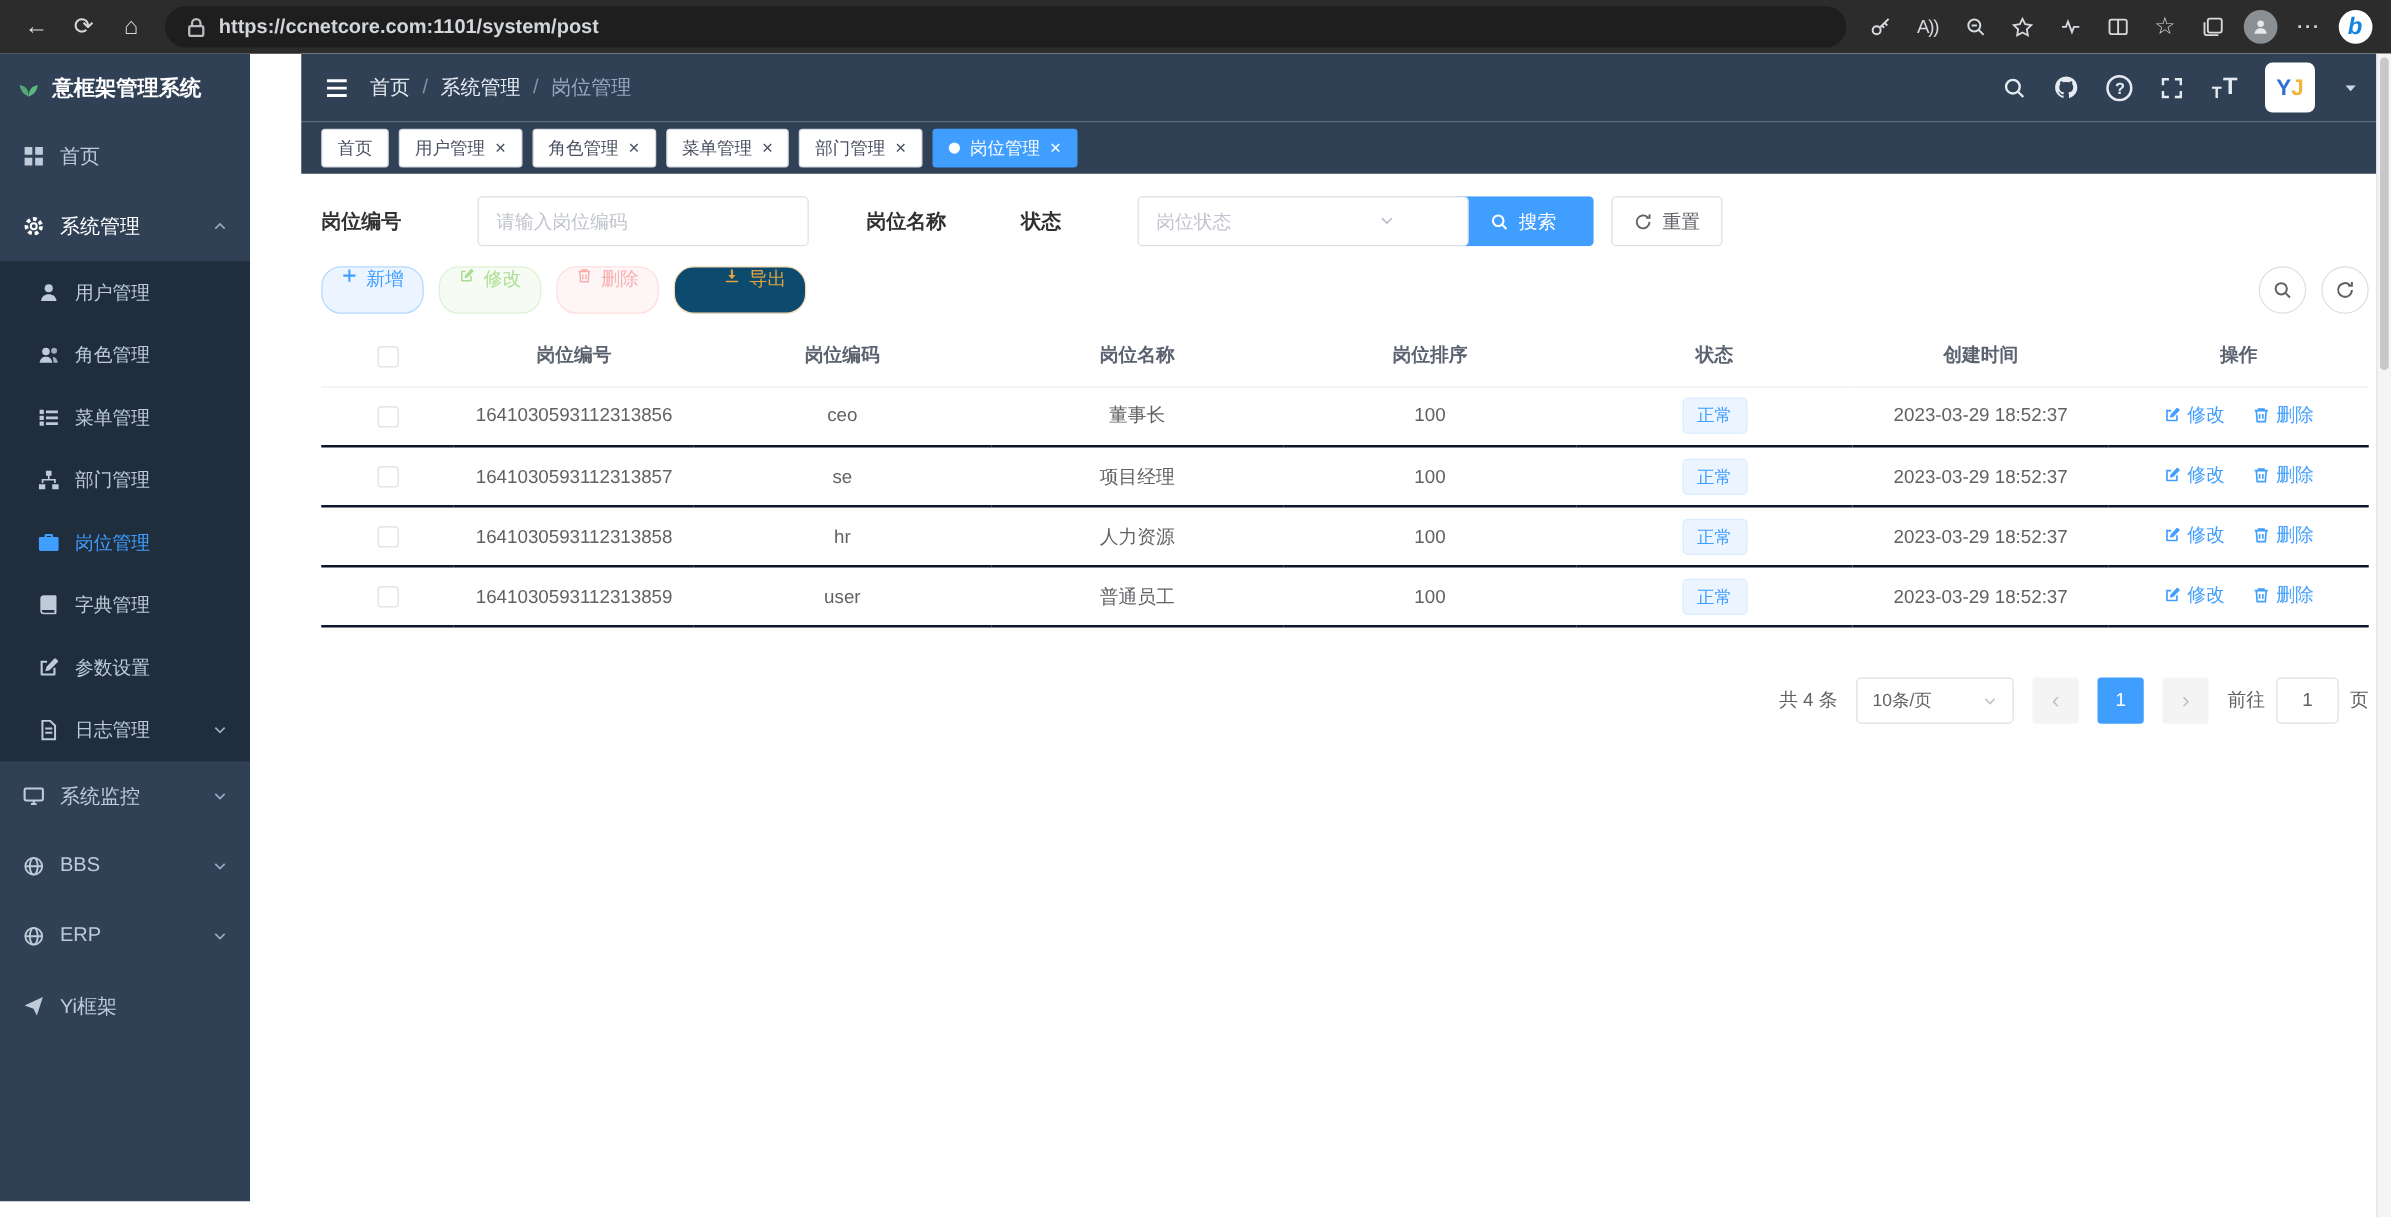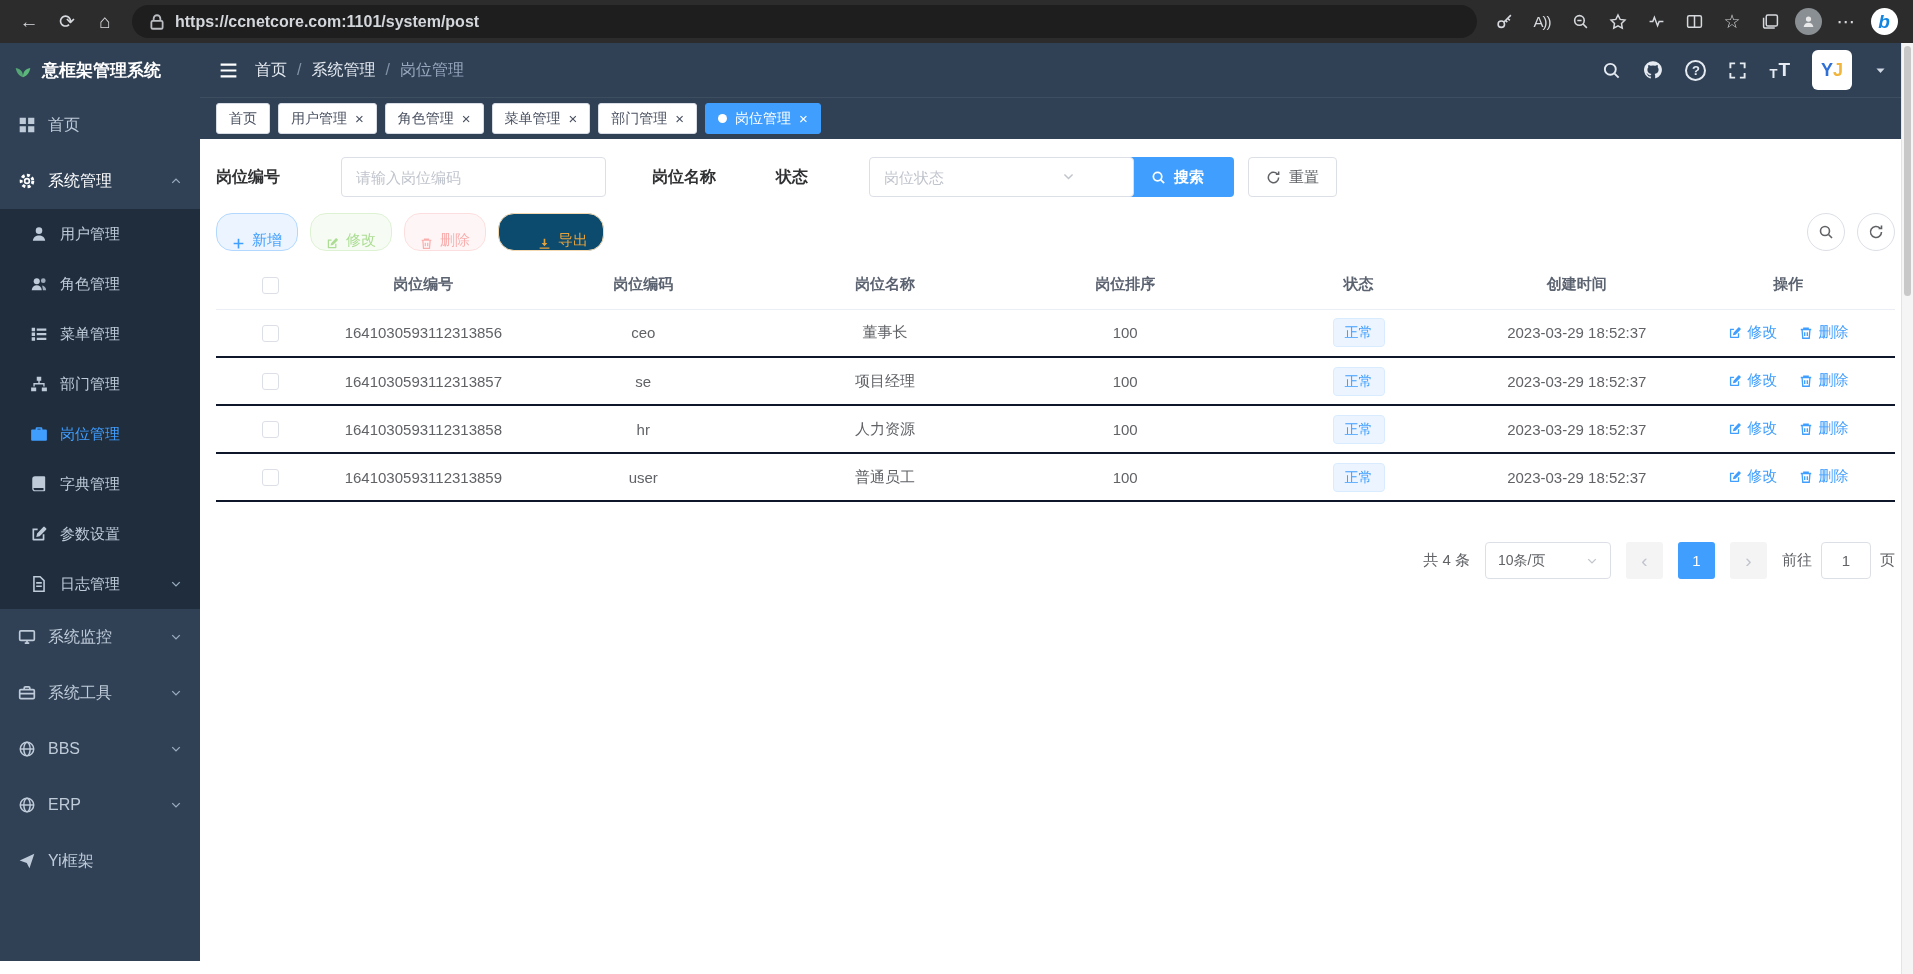--- a/index.html
+++ b/index.html
@@ -10,21 +10,21 @@
   
   .browser-bar { height: 43px; background: #2c2c2c; display: flex; align-items: center; padding: 0 10px; color: #cfd2d6; }
   .nav-btn { width: 38px; height: 34px; border-radius: 6px; display: flex; align-items: center; justify-content: center; font-size: 19px; color: #d6d9dd; cursor: pointer; flex-shrink: 0; }
   .url-pill { flex: 1; height: 33px; background: #1e1e1e; border-radius: 17px; display: flex; align-items: center; padding: 0 16px; gap: 9px; margin: 0 8px; min-width: 0; }
   .url-text { color: #d3d6da; font-size: 16px; white-space: nowrap; overflow: hidden; font-weight: bold; }
   .ra-glyph { font-size: 15px; letter-spacing: -1px; }
   .avatar-circle { width: 27px; height: 27px; border-radius: 50%; background: #8a8f94; display: flex; align-items: center; justify-content: center; color: #e8e8e8; }
   .bing-circle { width: 27px; height: 27px; border-radius: 50%; background: #fff; color: #1385e0; font-weight: 800; font-size: 19px; font-style: italic; display: flex; align-items: center; justify-content: center; }
 
   
-  .page { display: flex; height: 918px; position: relative; }
+  .page { display: flex; height: 918px; position: relative; gap: 41px; }
 
   
   .sidebar { width: 200px; background: #304156; color: #bfcbd9; flex-shrink: 0; overflow: hidden; }
   .logo-row { height: 54px; display: flex; align-items: center; gap: 10px; padding: 0 14px; color: #fff; font-weight: 700; font-size: 17px; white-space: nowrap; }
   .menu-item { height: 56px; display: flex; align-items: center; gap: 12px; padding: 0 18px; font-size: 16px; cursor: pointer; white-space: nowrap; }
   .menu-item .chev { margin-left: auto; color: #9aabc0; }
   .menu-item.parent-open { color: #fff; }
   .submenu { background: #1f2d3d; }
   .submenu .menu-item { height: 50px; padding-left: 30px; font-size: 15px; }
   .menu-item.active { color: #409eff; }
@@ -59,25 +59,25 @@
 
   .filter-row { display: flex; align-items: center; margin: 6px 0 16px; }
   .f-group { display: flex; align-items: center; margin-right: 46px; }
   .f-label { font-weight: 700; font-size: 16px; color: #303133; margin-right: 14px; white-space: nowrap; }
   .f-input { width: 265px; height: 40px; border: 1px solid #dcdfe6; border-radius: 4px; padding: 0 14px; font-size: 15px; color: #606266; outline: none; font-family: inherit; margin-left: 47px; }
   ::placeholder { color: #c0c4cc; opacity: 1; }
   .select-wrap { position: relative; width: 265px; }
   .select-wrap .f-input { width: 100%; padding-right: 34px; }
   .select-chev { position: absolute; right: 12px; top: 13px; color: #c0c4cc; pointer-events: none; }
   .btn { height: 40px; border-radius: 4px; font-size: 15px; display: inline-flex; align-items: center; gap: 8px; cursor: pointer; font-family: inherit; border: 1px solid transparent; }
-  .btn-search { background: #409eff; color: #fff; padding: 0 29px; margin-right: 14px; font-weight: bold; }
+  .btn-search { background: #409eff; color: #fff; padding: 0 29px; margin-right: 14px; }
   .btn-reset { background: #fff; color: #606266; border-color: #dcdfe6; padding: 0 17px; }
 
   .toolbar-row { display: flex; align-items: center; gap: 12px; margin-bottom: 10px; }
-  .btn-plain { height: 38px; padding: 0 15px; border-radius: 16px; font-size: 15px; display: inline-flex; align-items: flex-end; gap: 7px; cursor: pointer; border: 1px solid; font-family: inherit; }
+  .btn-plain { height: 38px; padding: 0 15px; border-radius: 16px; font-size: 15px; display: inline-flex; align-items: flex-start; gap: 7px; cursor: pointer; border: 1px solid; font-family: inherit; }
   .btn-add { background: #ecf5ff; border-color: #b3d8ff; color: #409eff; }
   .btn-edit { background: #f0f9eb; border-color: #c2e7b0; color: #67c23a; opacity: .55; cursor: not-allowed; }
   .btn-del { background: #fef0f0; border-color: #fbc4c4; color: #f56c6c; opacity: .55; cursor: not-allowed; }
   .btn-export { background: #0c4a6e; border-color: #f5dab1; color: #e6a23c; padding-left: 39px; }
   .toolbar-right { margin-left: auto; display: flex; gap: 12px; }
   .circle-btn { width: 38px; height: 38px; border-radius: 50%; border: 1px solid #dcdfe6; background: #fff; color: #606266; display: flex; align-items: center; justify-content: center; cursor: pointer; }
 
   table.grid { width: 100%; border-collapse: collapse; table-layout: fixed; }
   .grid th { height: 48px; font-size: 15px; font-weight: 700; color: #5b6270; border-bottom: 1px solid #ebeef5; text-align: center; }
   .grid td { height: 48px; font-size: 15px; color: #606266; border-bottom: 2px solid #0f172a; text-align: center; white-space: nowrap; }
@@ -261,30 +261,20 @@
               <path d="m3 5.5 5 5 5-5"></path>
             </svg>
         </div>
       </div>
       <div class="menu-item">
         <svg class="micon" viewBox="0 0 16 16" fill="none" stroke="currentColor" stroke-width="1.5">
             <rect x="1.5" y="2.5" width="13" height="8.5" rx="1"></rect>
             <path d="M6 13.5h4M8 11v2.5"></path>
           </svg>
         <span>系统监控</span>
-        <svg class="chev" width="12" height="12" viewBox="0 0 16 16" fill="none" stroke="currentColor" stroke-width="1.8">
-            <path d="m3 5.5 5 5 5-5"></path>
-          </svg>
-      </div>
-      <div class="menu-item">
-        <svg class="micon" viewBox="0 0 16 16" fill="none" stroke="currentColor" stroke-width="1.5">
-            <rect x="1.5" y="5" width="13" height="8" rx="1"></rect>
-            <path d="M5.5 5V3.5a1 1 0 0 1 1-1h3a1 1 0 0 1 1 1V5M1.5 8.5h13"></path>
-          </svg>
-        <span>系统工具</span>
         <svg class="chev" width="12" height="12" viewBox="0 0 16 16" fill="none" stroke="currentColor" stroke-width="1.8">
             <path d="m3 5.5 5 5 5-5"></path>
           </svg>
       </div>
       <div class="menu-item">
         <svg class="micon" viewBox="0 0 16 16" fill="none" stroke="currentColor" stroke-width="1.3">
             <circle cx="8" cy="8" r="6"></circle>
             <ellipse cx="8" cy="8" rx="2.8" ry="6"></ellipse>
             <path d="M2 8h12"></path>
           </svg>

